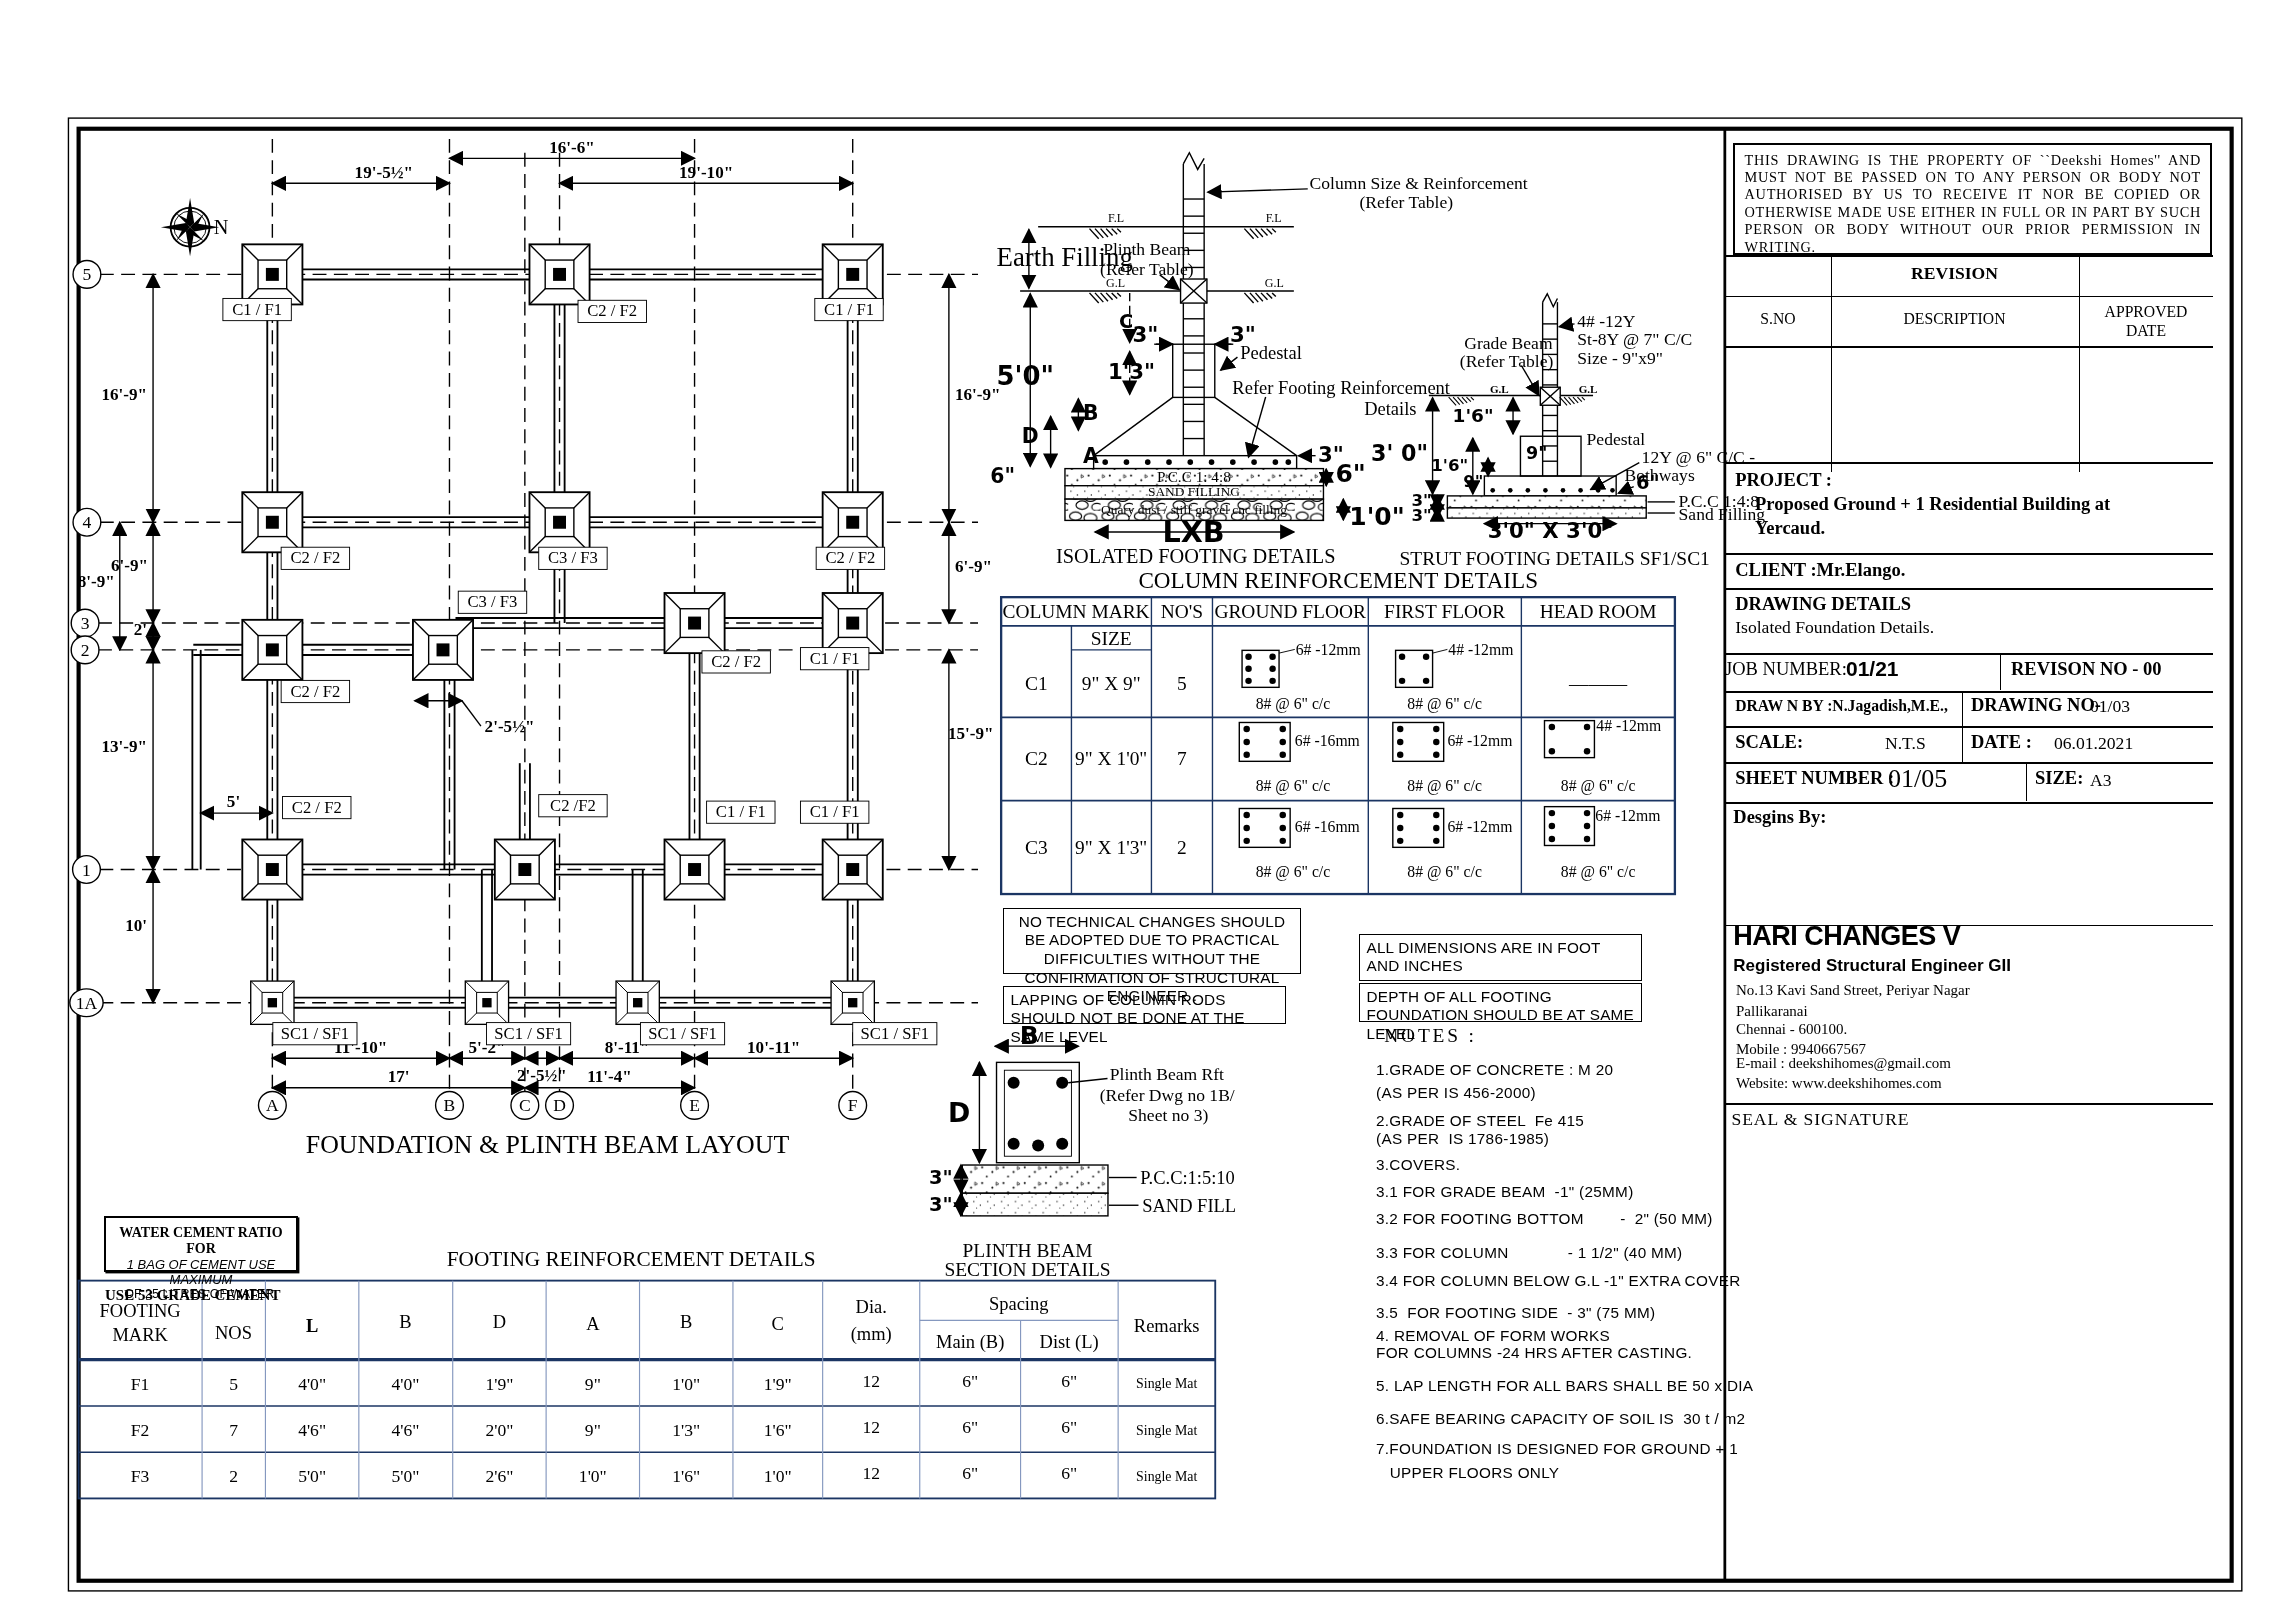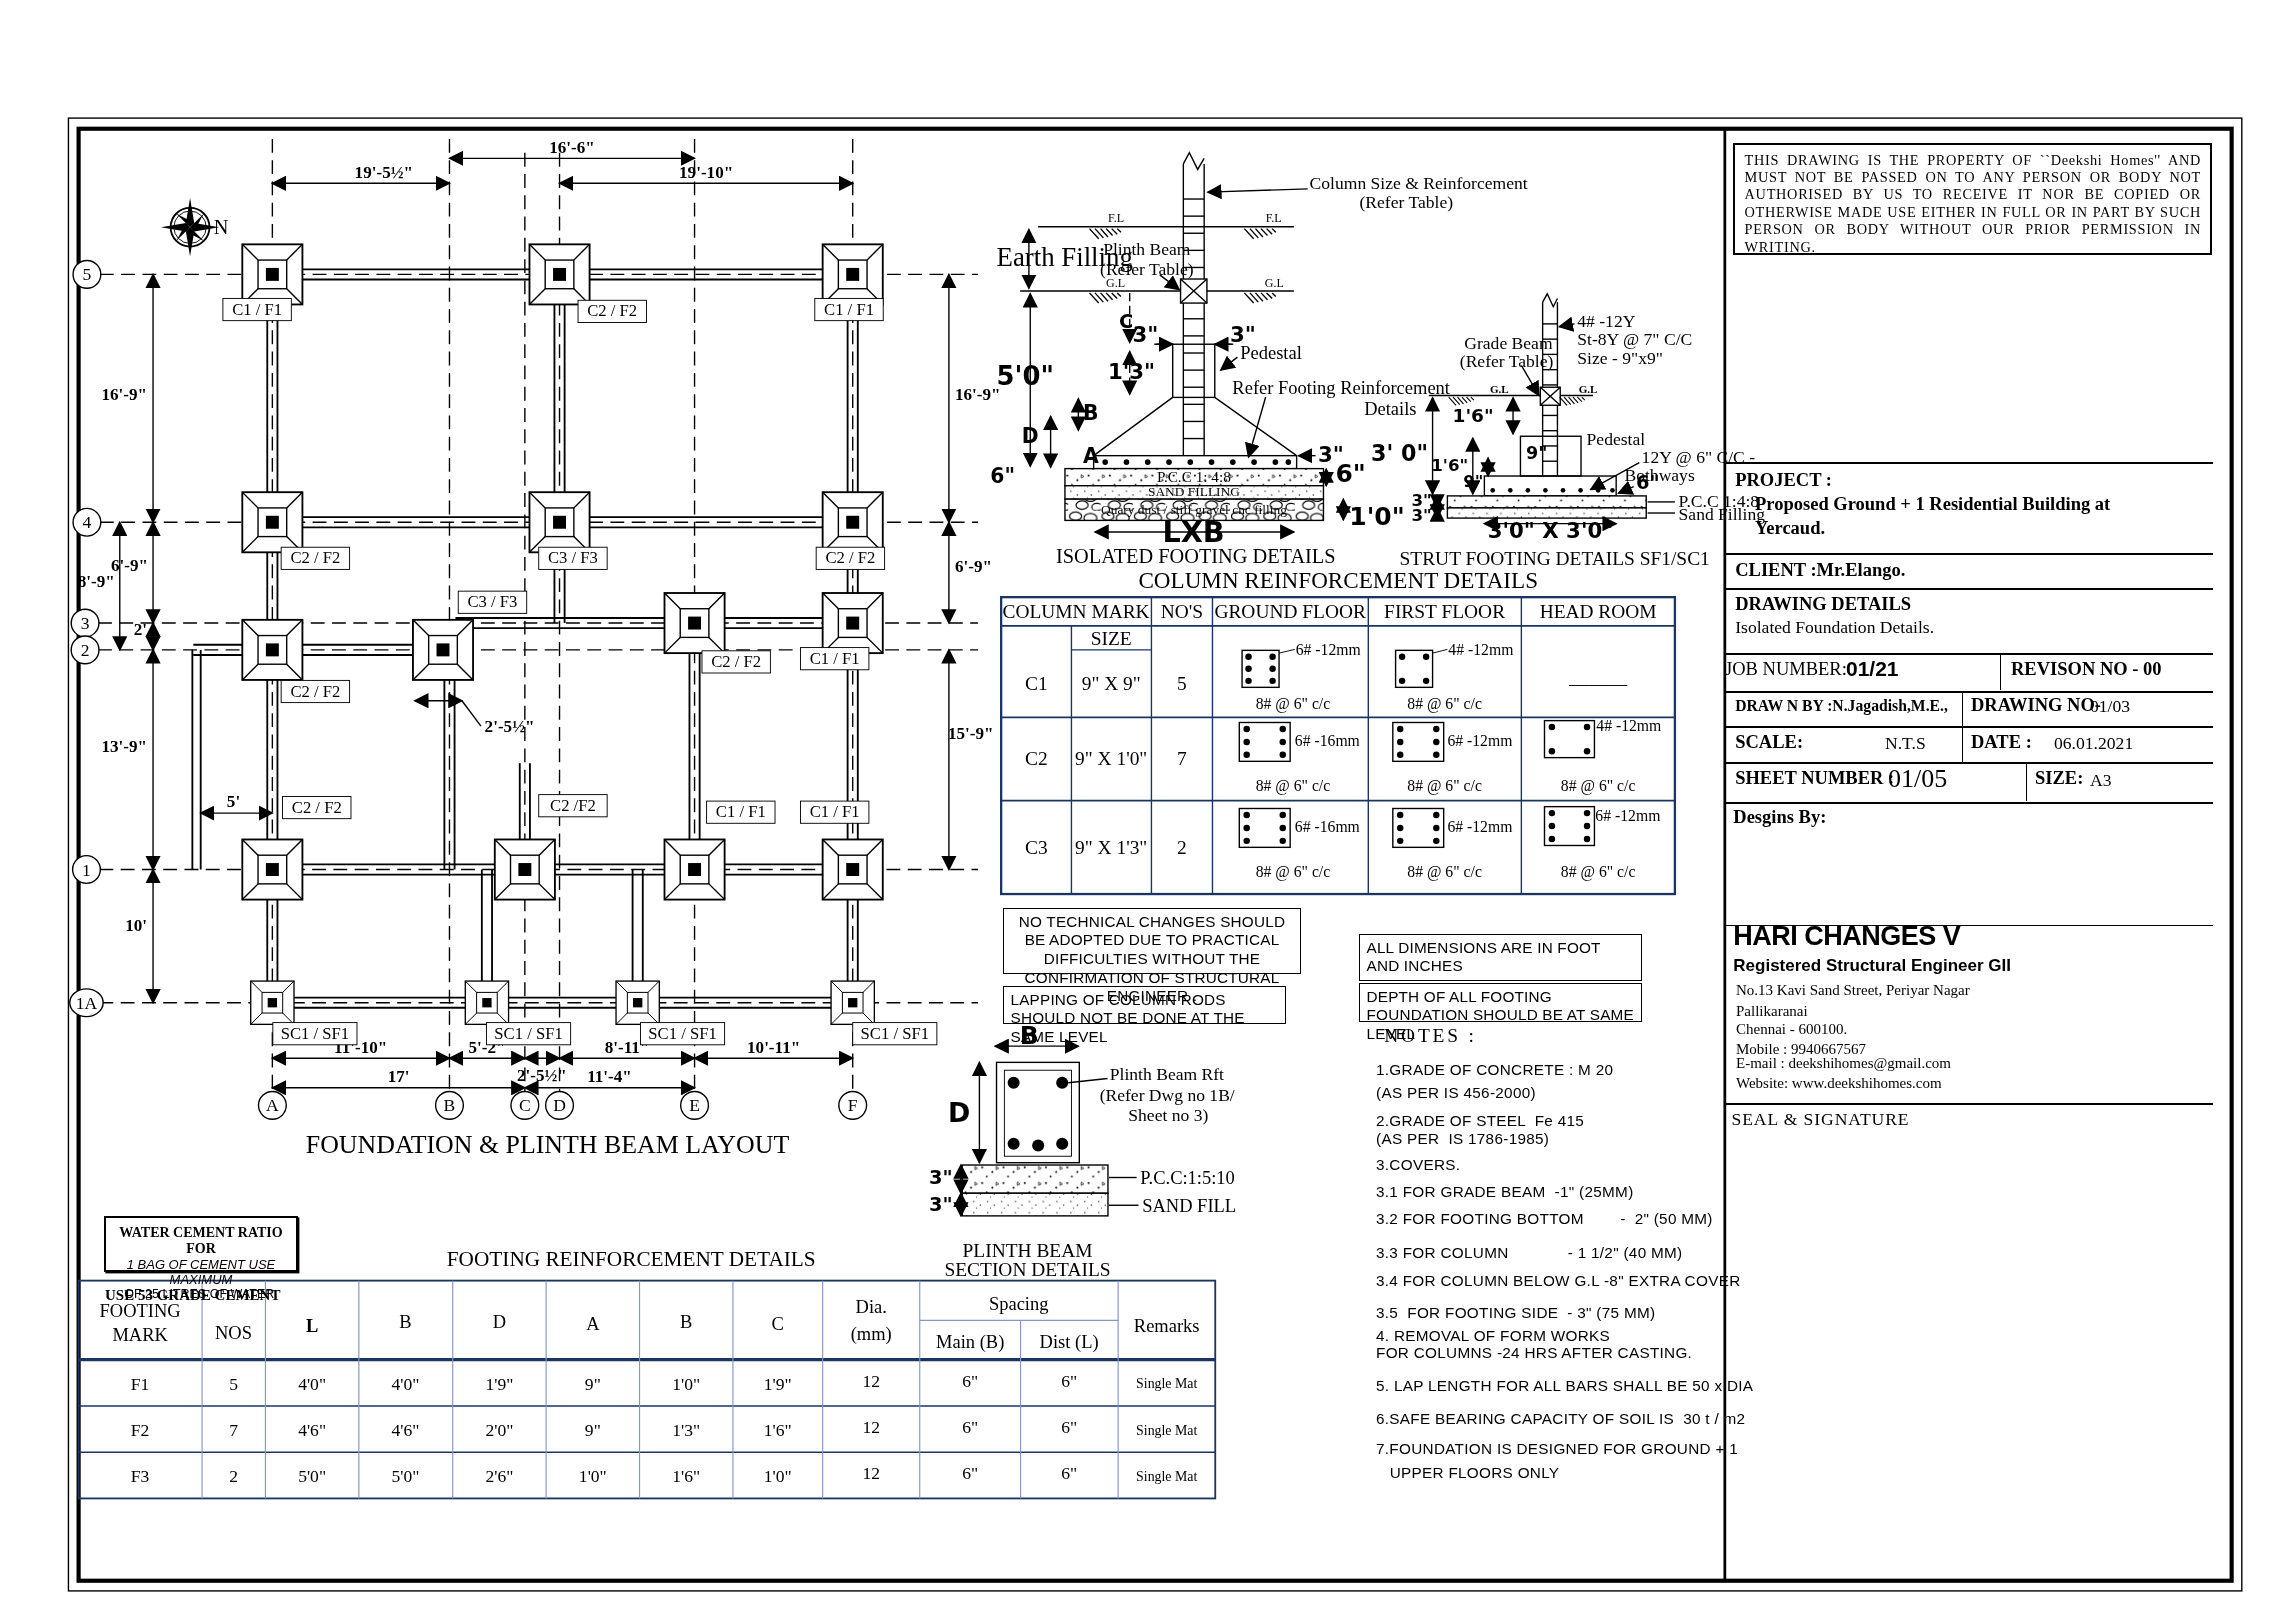--- a/index.html
+++ b/index.html
@@ -736,40 +736,52 @@
 <div class="abs" style="left:1376px;top:1020px;width:384px;height:490px;">
   <div class="abs" style="left:8.3px;top:4.6px;font-size:19.4px;letter-spacing:2.8px;">NOTES :</div>
   <div class="nline" style="top:41px;">1.GRADE OF CONCRETE : M 20</div>
   <div class="nline" style="top:64px;">(AS PER IS 456-2000)</div>
   <div class="nline" style="top:92px;">2.GRADE OF STEEL  Fe 415</div>
   <div class="nline" style="top:110px;">(AS PER  IS 1786-1985)</div>
   <div class="nline" style="top:136px;">3.COVERS.</div>
   <div class="nline" style="top:163px;">3.1 FOR GRADE BEAM  -1" (25MM)</div>
   <div class="nline" style="top:190px;">3.2 FOR FOOTING BOTTOM        -  2" (50 MM)</div>
   <div class="nline" style="top:224px;">3.3 FOR COLUMN             - 1 1/2" (40 MM)</div>
-  <div class="nline" style="top:252px;">3.4 FOR COLUMN BELOW G.L -8" EXTRA COVER</div>
+  <div class="nline" style="top:252px;">3.4 FOR COLUMN BELOW G.L -1" EXTRA COVER</div>
   <div class="nline" style="top:284px;">3.5  FOR FOOTING SIDE  - 3" (75 MM)</div>
   <div class="nline" style="top:307px;">4. REMOVAL OF FORM WORKS</div>
   <div class="nline" style="top:324px;">FOR COLUMNS -24 HRS AFTER CASTING.</div>
   <div class="nline" style="top:357px;">5. LAP LENGTH FOR ALL BARS SHALL BE 50 x DIA</div>
   <div class="nline" style="top:390px;">6.SAFE BEARING CAPACITY OF SOIL IS  30 t / m2</div>
   <div class="nline" style="top:420px;">7.FOUNDATION IS DESIGNED FOR GROUND + 1</div>
   <div class="nline" style="top:444px;">   UPPER FLOORS ONLY</div>
 </div>
 
 <div class="abs" style="left:104px;top:1216px;width:194px;height:56px;border:2.3px solid #000;box-shadow:1.4px 1.4px 0 #000;text-align:center;padding-top:6.5px;box-sizing:border-box;">
   <div style="font-size:14px;font-weight:bold;">WATER CEMENT RATIO  FOR</div>
   <div style="font-size:13px;font-family:'Liberation Sans',sans-serif;font-style:italic;">1 BAG OF CEMENT USE MAXIMUM</div>
   <div style="font-size:12.5px;font-family:'Liberation Sans',sans-serif;">OF 25 LITRES OF WATER.</div>
 </div>
 <div class="abs" style="left:105px;top:1287px;font-size:15px;font-weight:bold;">USE 53 GRADE CEMENT</div>
 
 <div class="abs" style="left:1725px;top:129px;width:488px;height:1452px;">
   <div class="abs" style="left:8.3px;top:14px;width:479px;height:112px;border:2.3px solid #000;box-sizing:border-box;padding:6.5px 9.3px;font-size:14.3px;text-align:justify;letter-spacing:0.7px;line-height:1.22;">THIS DRAWING IS THE PROPERTY OF ``Deekshi Homes'' AND MUST NOT BE PASSED ON TO ANY PERSON OR BODY NOT AUTHORISED BY US TO RECEIVE IT NOR BE COPIED OR OTHERWISE MADE USE EITHER IN FULL OR IN PART BY SUCH PERSON OR BODY WITHOUT OUR PRIOR PERMISSION IN WRITING.</div>
 
+  <div class="abs" style="left:0px;top:126px;width:488px;height:217px;">
+    <div class="tb-line" style="left:0;top:0;width:488px;height:1.9px;"></div>
+    <div class="tb-line" style="left:0;top:41px;width:488px;height:1.4px;"></div>
+    <div class="tb-line" style="left:0;top:91px;width:488px;height:1.9px;"></div>
+    <div class="tb-line" style="left:106px;top:0;width:0.9px;height:217px;"></div>
+    <div class="tb-line" style="left:354px;top:0;width:0.9px;height:217px;"></div>
+    <div class="abs" style="left:106px;top:8.3px;width:247px;text-align:center;font-size:17.6px;font-weight:bold;">REVISION</div>
+    <div class="abs" style="left:0;top:55px;width:106px;text-align:center;font-size:15.7px;">S.NO</div>
+    <div class="abs" style="left:106px;top:55px;width:247px;text-align:center;font-size:15.7px;">DESCRIPTION</div>
+    <div class="abs" style="left:354px;top:48px;width:134px;text-align:center;font-size:15.7px;">APPROVED</div>
+    <div class="abs" style="left:354px;top:67px;width:134px;text-align:center;font-size:15.7px;">DATE</div>
+  </div>
   <div class="tb-line" style="left:0;top:333px;width:488px;height:2.3px;"></div>
 
   <div class="abs" style="left:10.2px;top:341px;font-size:18.5px;font-weight:bold;">PROJECT :</div>
   <div class="abs" style="left:30px;top:365px;font-size:18.5px;font-weight:bold;">Proposed Ground + 1 Residential  Building at</div>
   <div class="abs" style="left:30px;top:389px;font-size:18.5px;font-weight:bold;">Yercaud.</div>
   <div class="tb-line" style="left:0;top:424px;width:488px;height:1.9px;"></div>
   <div class="abs" style="left:10.2px;top:431px;font-size:18.5px;font-weight:bold;">CLIENT :Mr.Elango.</div>
   <div class="tb-line" style="left:0;top:459px;width:488px;height:2.3px;"></div>
   <div class="abs" style="left:10.2px;top:465px;font-size:18.5px;font-weight:bold;">DRAWING DETAILS</div>
   <div class="abs" style="left:10.2px;top:488px;font-size:17.6px;">Isolated Foundation Details.</div>

